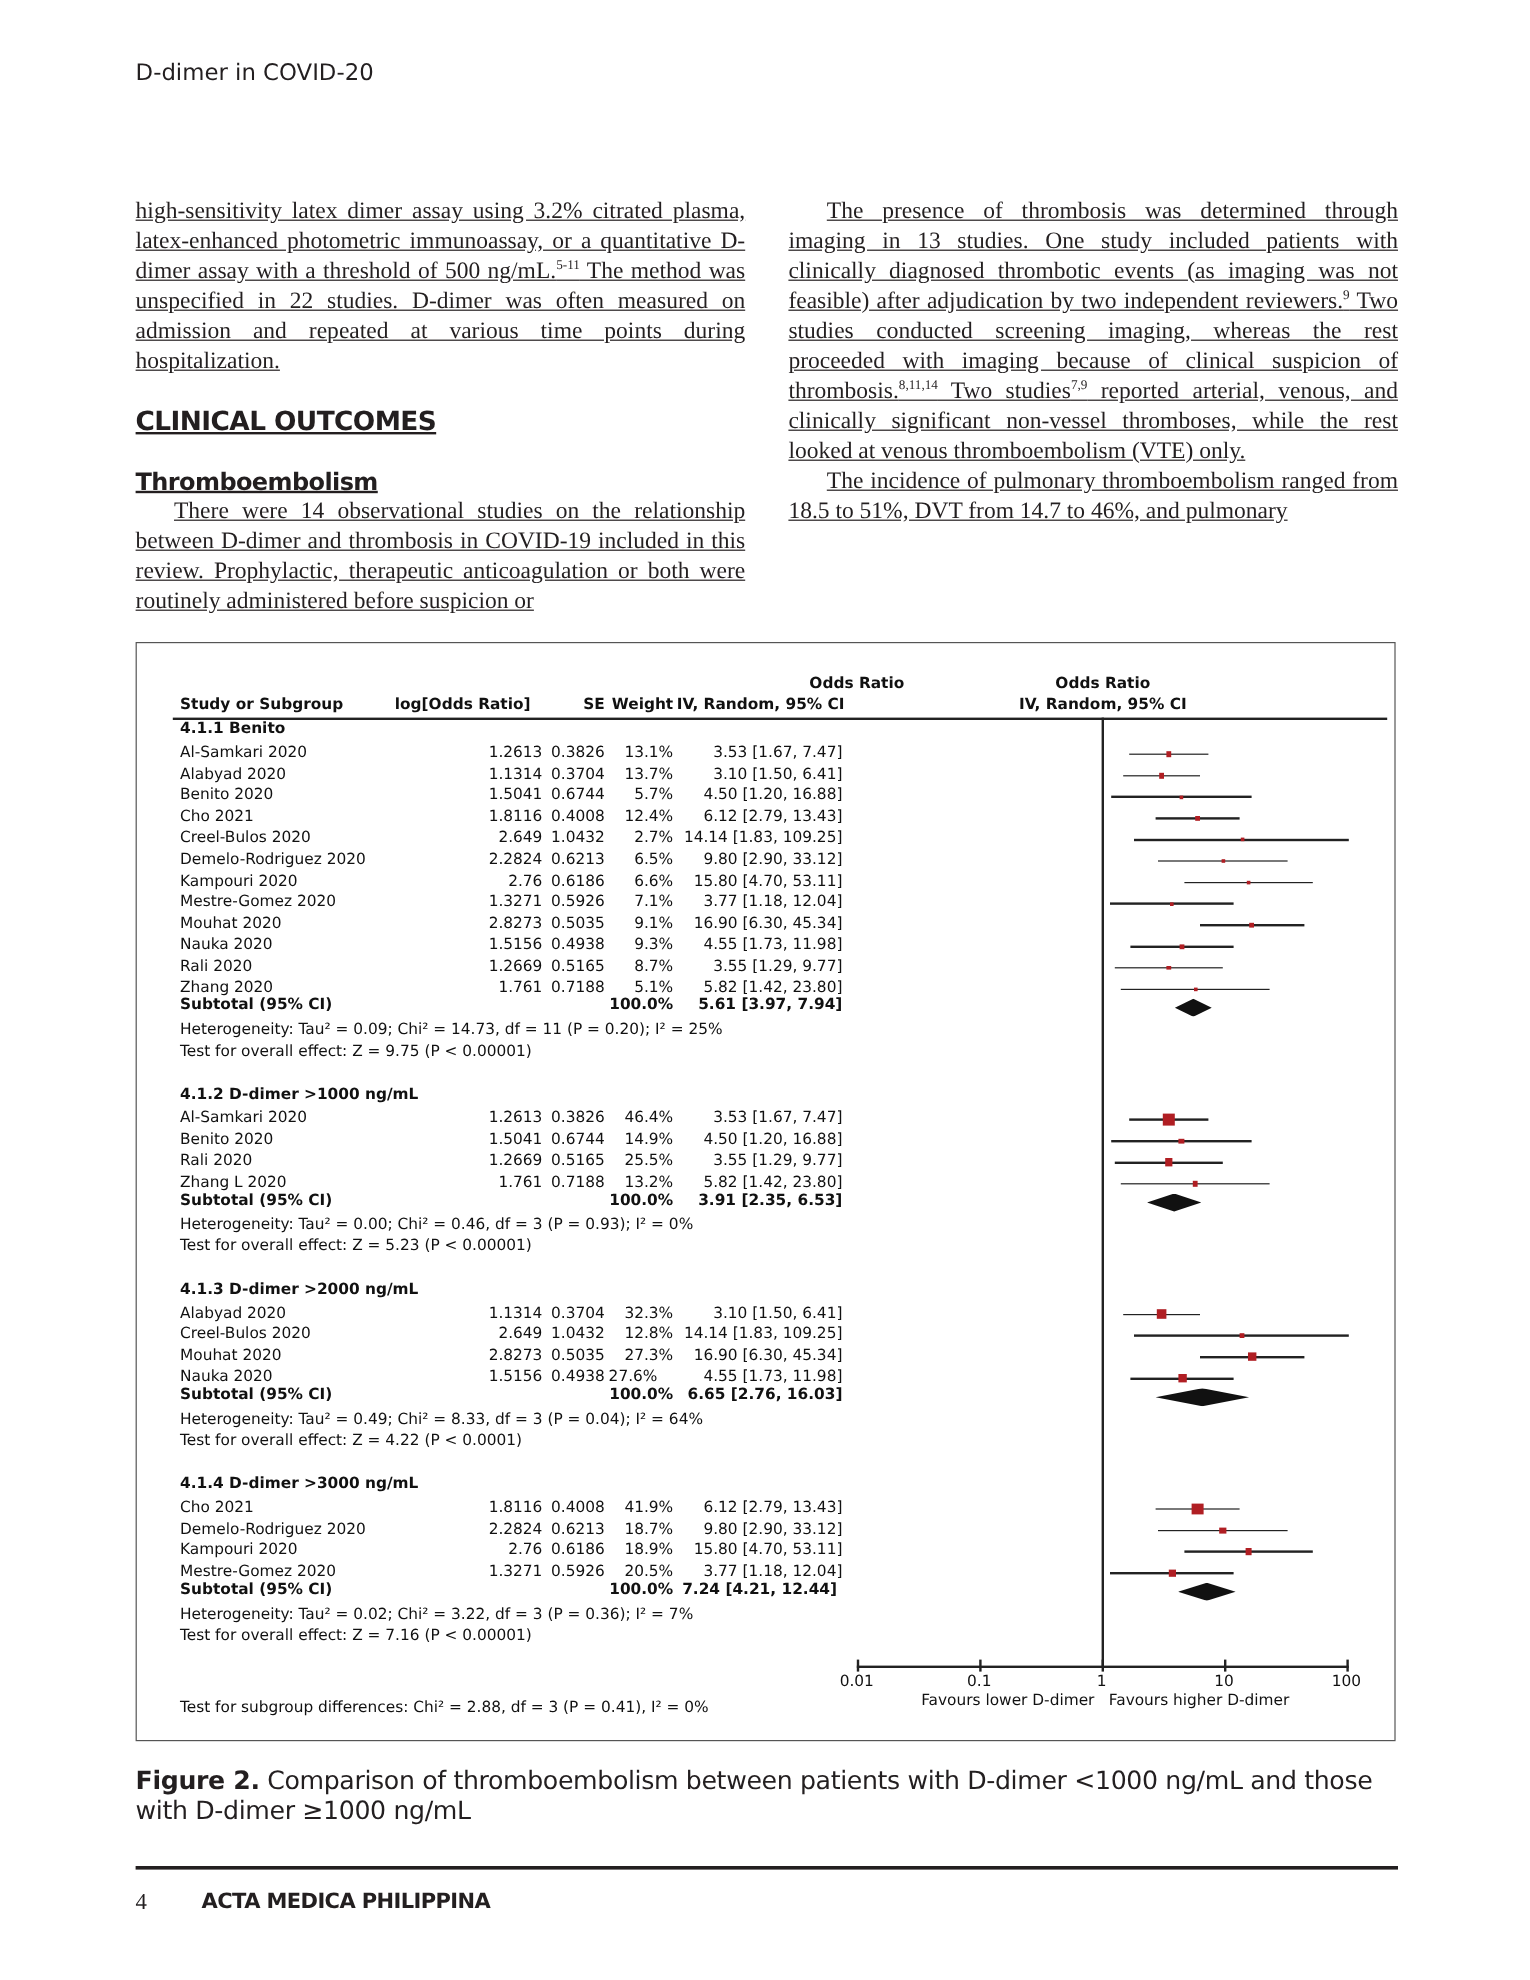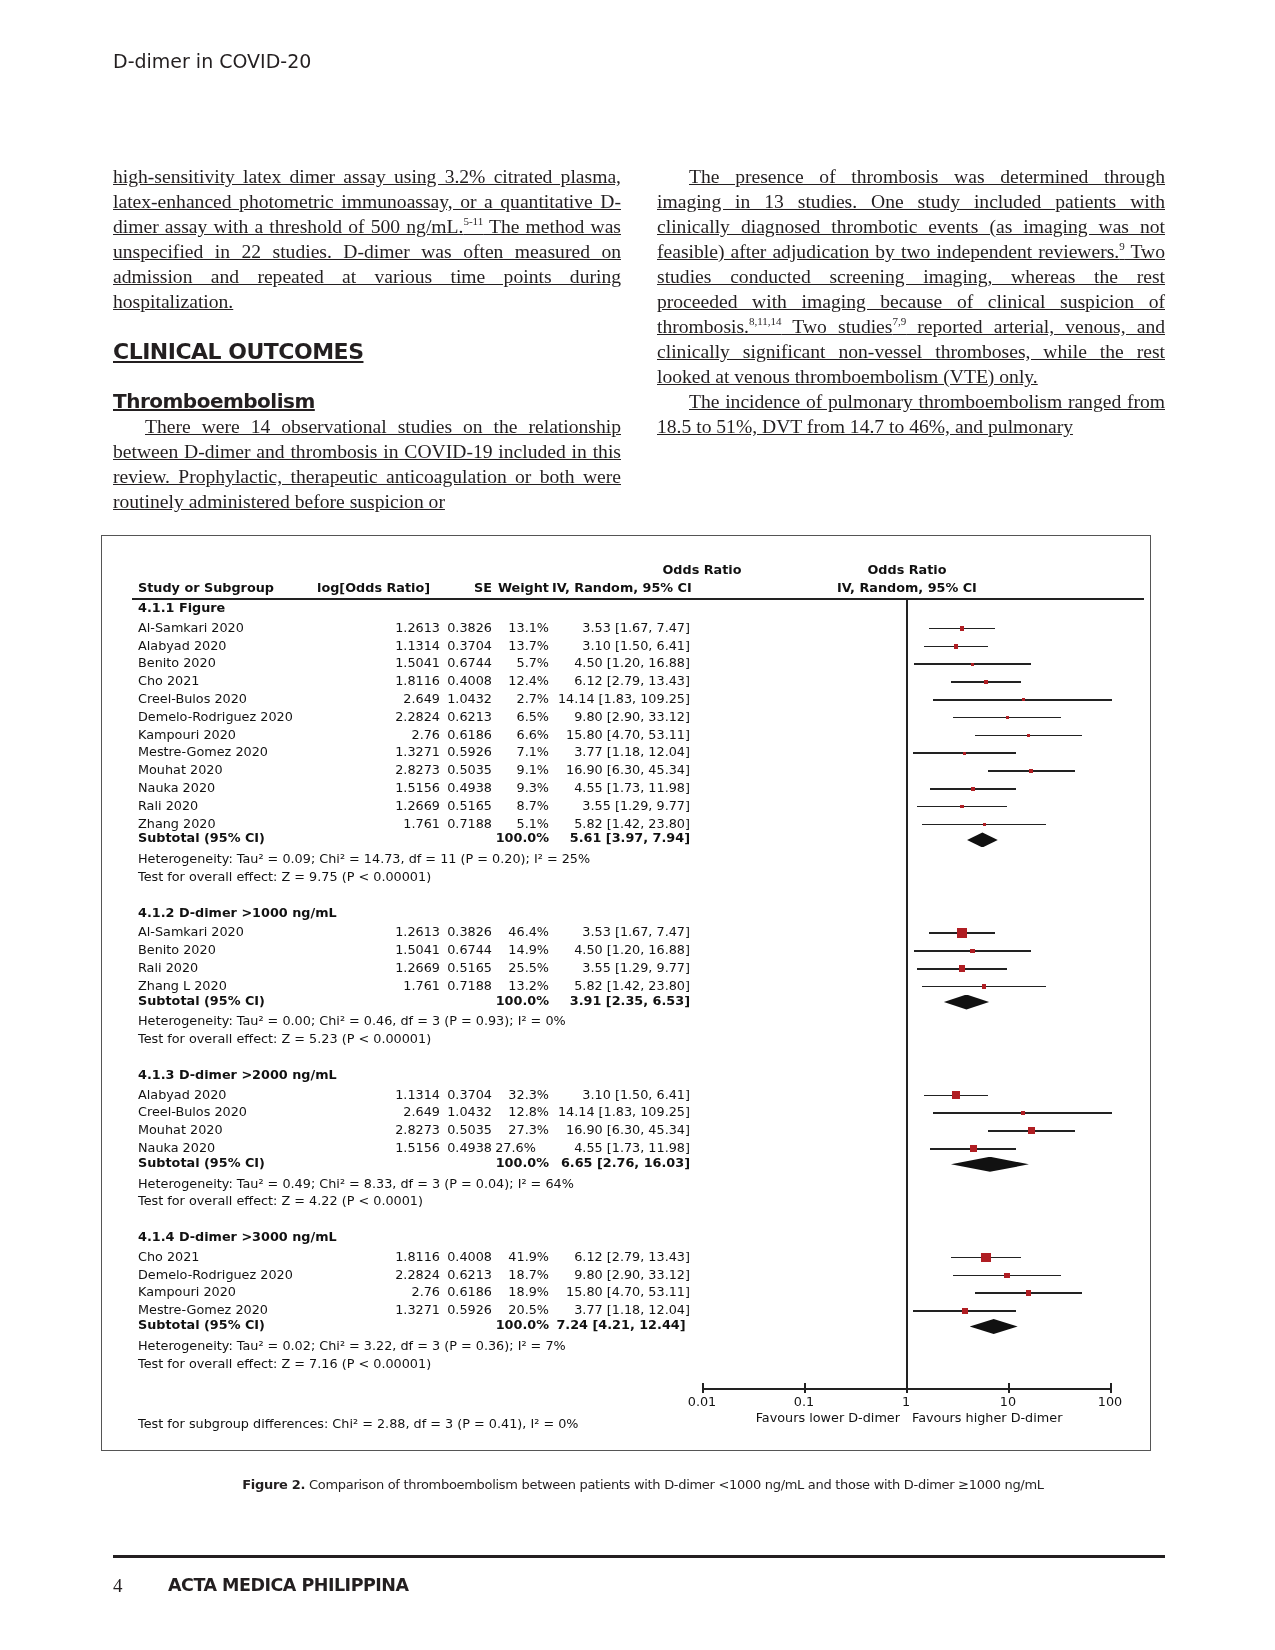--- a/index.html
+++ b/index.html
@@ -6,32 +6,32 @@
   body{width:1275px;height:1650px;position:relative;overflow:hidden;color:#231f20;}
   .running-head{position:absolute;left:113px;top:50px;font-family:"DejaVu Sans",sans-serif;font-size:19px;color:#231f20;}
   .col{position:absolute;top:164px;width:508px;font-family:"Liberation Serif",serif;font-size:19.6px;line-height:25px;text-align:justify;text-decoration:underline;}
   .col p{margin:0;}
   .col .ind{text-indent:32px;}
   .col-left{left:113px;}
   .col-right{left:657px;}
   .h-section{font-family:"DejaVu Sans",sans-serif;font-weight:bold;font-size:22px;letter-spacing:-0.5px;margin:24px 0 0 0;line-height:28px;}
   .h-sub{font-family:"DejaVu Sans",sans-serif;font-weight:bold;font-size:20px;letter-spacing:-0.5px;margin:22px 0 0 0;line-height:26px;}
   sup{font-size:11px;line-height:0;vertical-align:super;}
-  .figure-box{position:absolute;left:101px;top:535px;width:1050px;height:916px;border:1.5px solid #555;box-sizing:border-box;padding-left:32px;}
+  .figure-box{position:absolute;left:113px;top:535px;width:1050px;height:916px;border:1.5px solid #555;box-sizing:border-box;padding-left:32px;}
   .fp{position:absolute;font-family:"DejaVu Sans",sans-serif;font-size:12.8px;color:#111;white-space:nowrap;line-height:16px;}
   .b{font-weight:bold;}
   .r{text-align:right;}
   .c{text-align:center;}
   .hline{position:absolute;height:1.5px;background:#222;}
   .vline{position:absolute;width:1.5px;background:#222;}
   .ci{position:absolute;height:1.5px;background:#222;}
   .pt{position:absolute;background:#b01e23;}
   .dia{position:absolute;background:#111;clip-path:polygon(0 50%,50% 0,100% 50%,50% 100%);}
   .tick{position:absolute;width:1.5px;height:10px;background:#222;}
-  .caption{position:absolute;left:113px;top:1472px;width:1060px;font-family:"DejaVu Sans",sans-serif;font-size:13px;line-height:25px;letter-spacing:-0.3px;text-align:center;}
+  .caption{position:absolute;left:113px;top:1472px;width:1060px;font-family:"DejaVu Sans",sans-serif;font-size:21px;line-height:25px;letter-spacing:-0.3px;}
   .caption .lab{font-weight:bold;}
   .caption .l2{padding-left:79px;display:block;}
   .footer-rule{position:absolute;left:113px;top:1555px;width:1052px;height:3px;background:#231f20;}
   .page-num{position:absolute;left:113px;top:1575px;font-family:"Liberation Serif",serif;font-size:19px;}
   .journal{position:absolute;left:168px;top:1575px;font-family:"DejaVu Sans",sans-serif;font-weight:bold;font-size:17.5px;letter-spacing:-0.5px;}
 </style>
 </head>
 <body>
 
 <div class="running-head">D-dimer in COVID-20</div>
@@ -52,21 +52,21 @@
   <div class="fp b c" style="left:510px;top:26px;width:180px;">Odds Ratio</div>
   <div class="fp b" style="left:36px;top:44px;">Study or Subgroup</div>
   <div class="fp b" style="left:215px;top:44px;">log[Odds Ratio]</div>
   <div class="fp b r" style="left:330px;top:44px;width:60px;">SE</div>
   <div class="fp b r" style="left:380px;top:44px;width:67px;">Weight</div>
   <div class="fp b r" style="left:450px;top:44px;width:138px;">IV, Random, 95% CI</div>
   <div class="fp b c" style="left:700px;top:26px;width:210px;">Odds Ratio</div>
   <div class="fp b c" style="left:700px;top:44px;width:210px;">IV, Random, 95% CI</div>
   <div class="hline" style="left:30px;top:62px;width:1012px;"></div>
   <div id="rows">
-      <div class="fp b" style="left:36px;top:64px;">4.1.1 Figure</div>
+      <div class="fp b" style="left:36px;top:64px;">4.1.1 Benito</div>
       <div class="fp" style="left:36px;top:83.8px;">Al-Samkari 2020</div>
       <div class="fp r" style="left:220px;top:83.8px;width:118px;">1.2613</div>
       <div class="fp r" style="left:330px;top:83.8px;width:60px;">0.3826</div>
       <div class="fp r" style="left:380px;top:83.8px;width:67px;">13.1%</div>
       <div class="fp r" style="left:450px;top:83.8px;width:138px;">3.53 [1.67, 7.47]</div>
       <div class="ci" style="left:826.7170800570535px;top:91.8px;width:66.36162132811717px;"></div>
       <div class="pt" style="left:857.6940199495579px;top:90.371px;width:4.358px;height:4.358px;"></div>
       <div class="fp" style="left:36px;top:101.6px;">Alabyad 2020</div>
       <div class="fp r" style="left:220px;top:101.6px;width:118px;">1.1314</div>
       <div class="fp r" style="left:330px;top:101.6px;width:60px;">0.3704</div>

